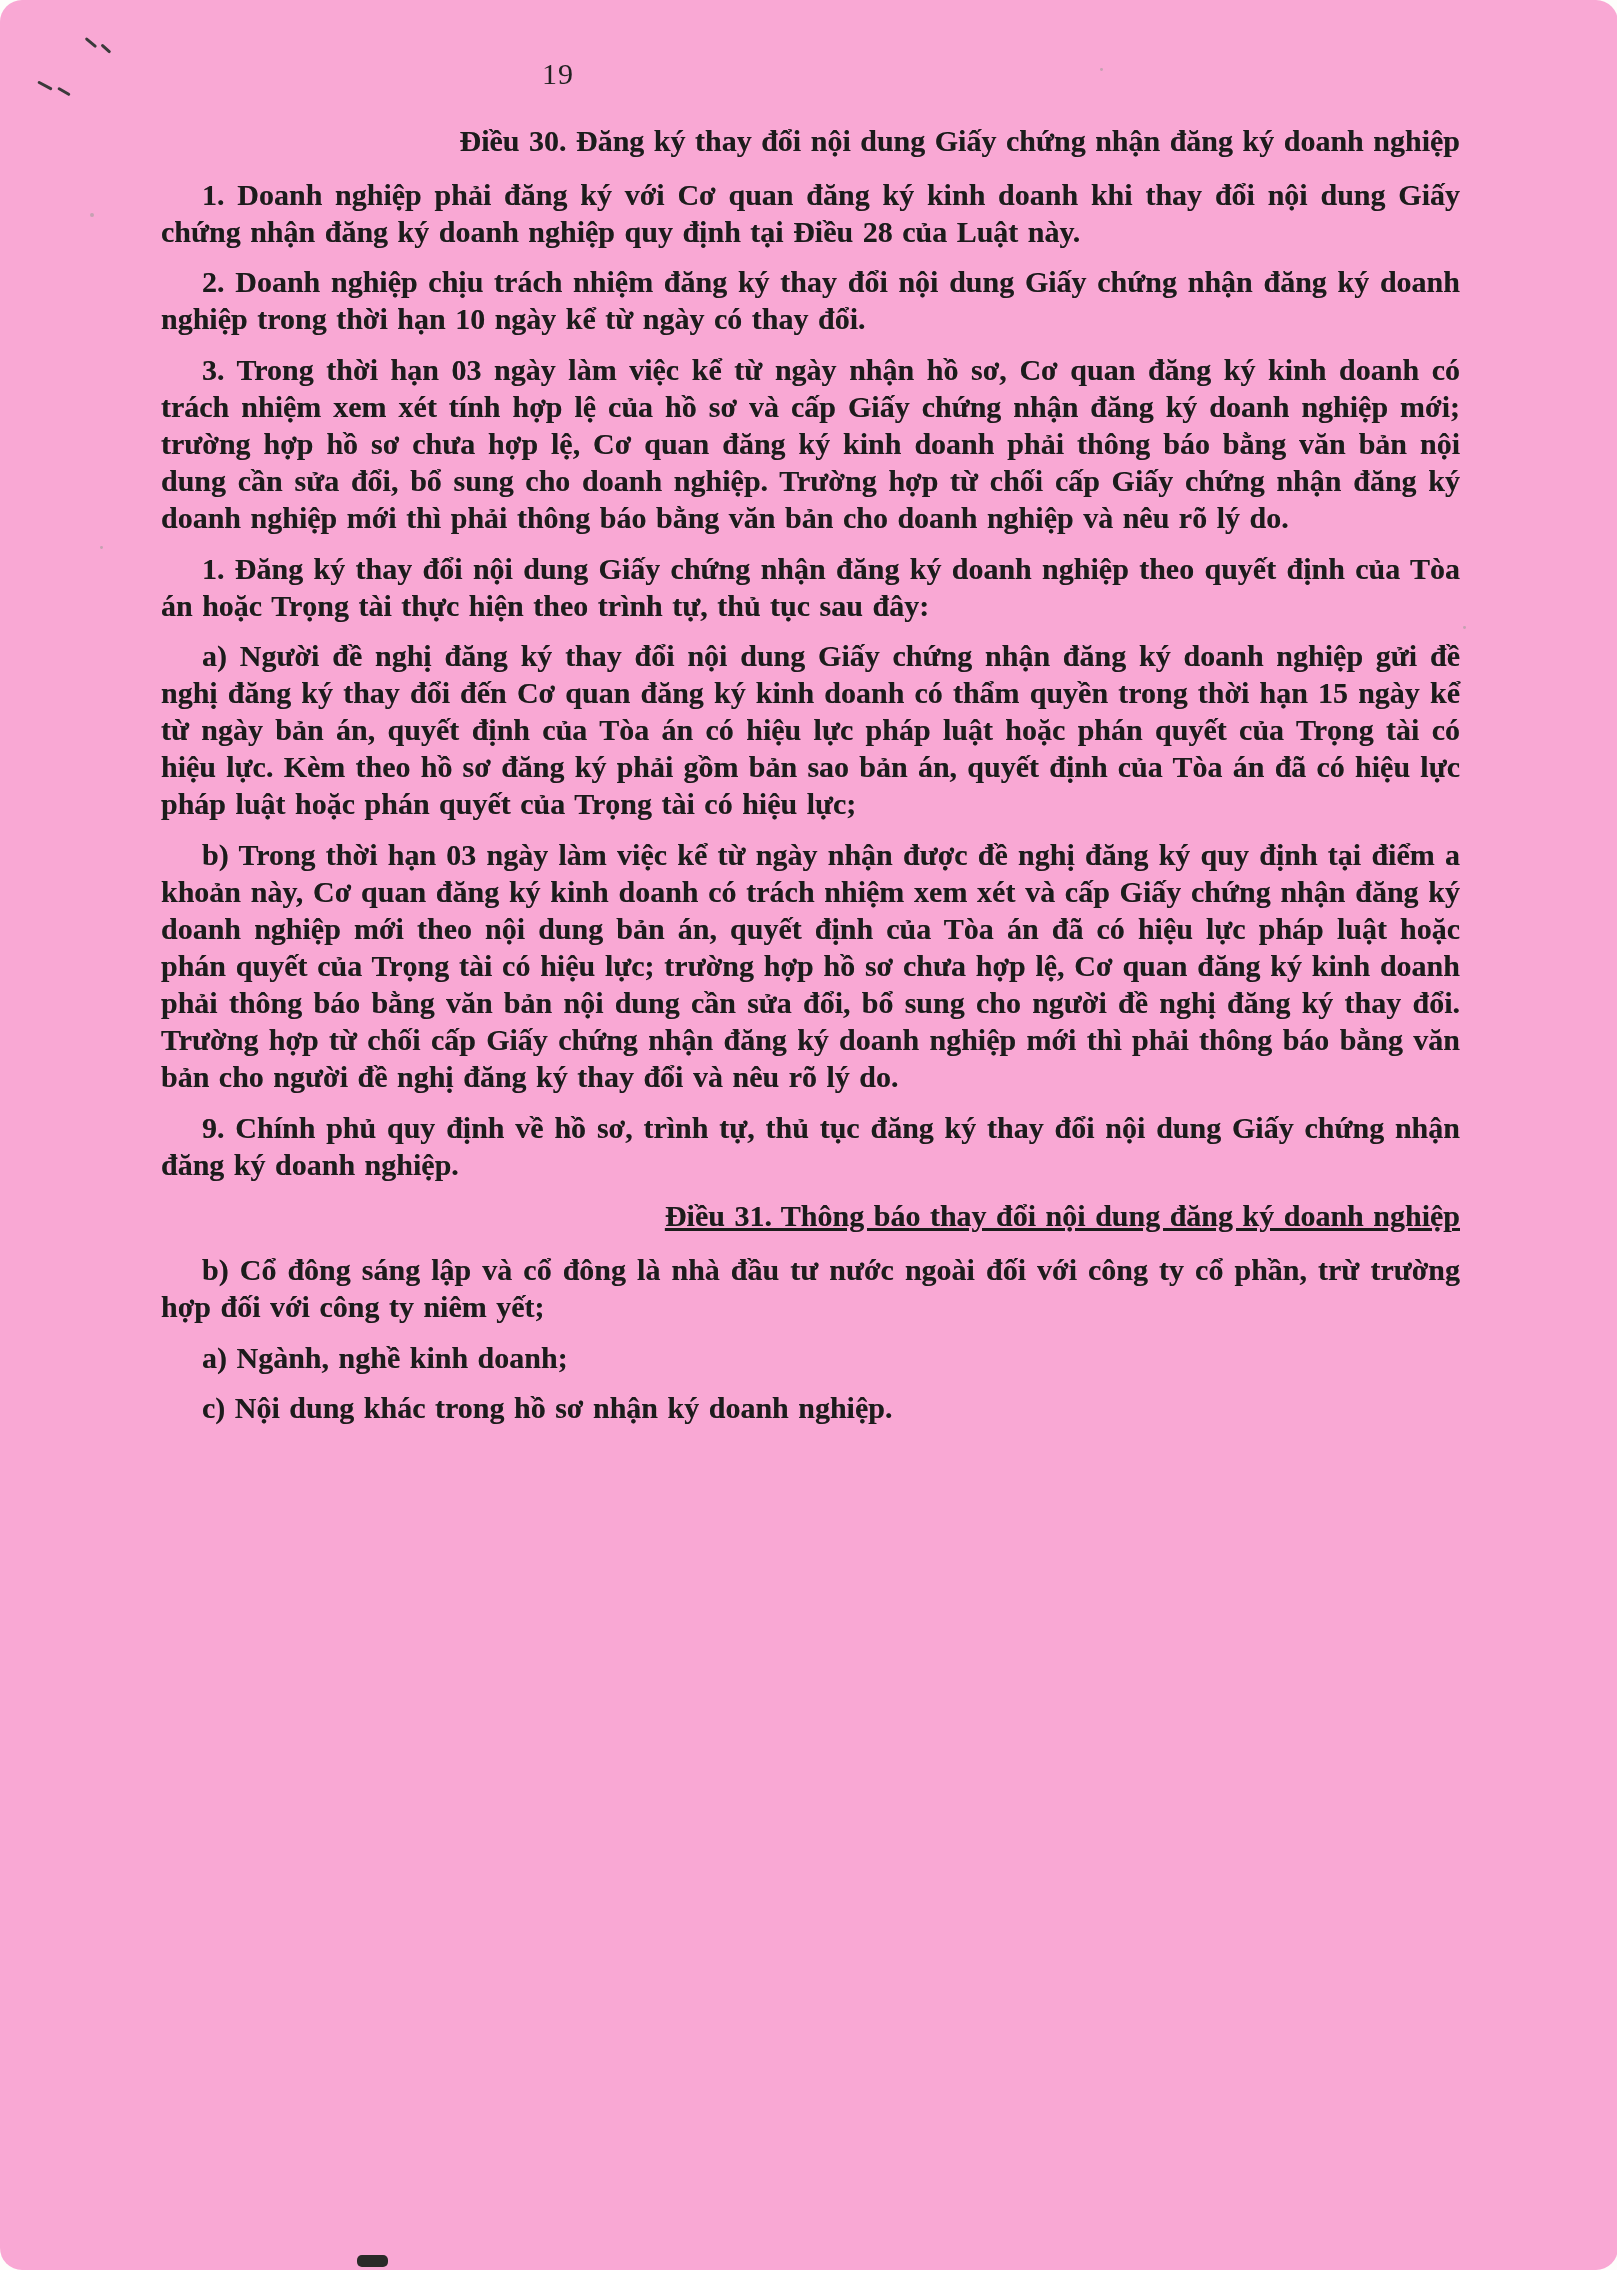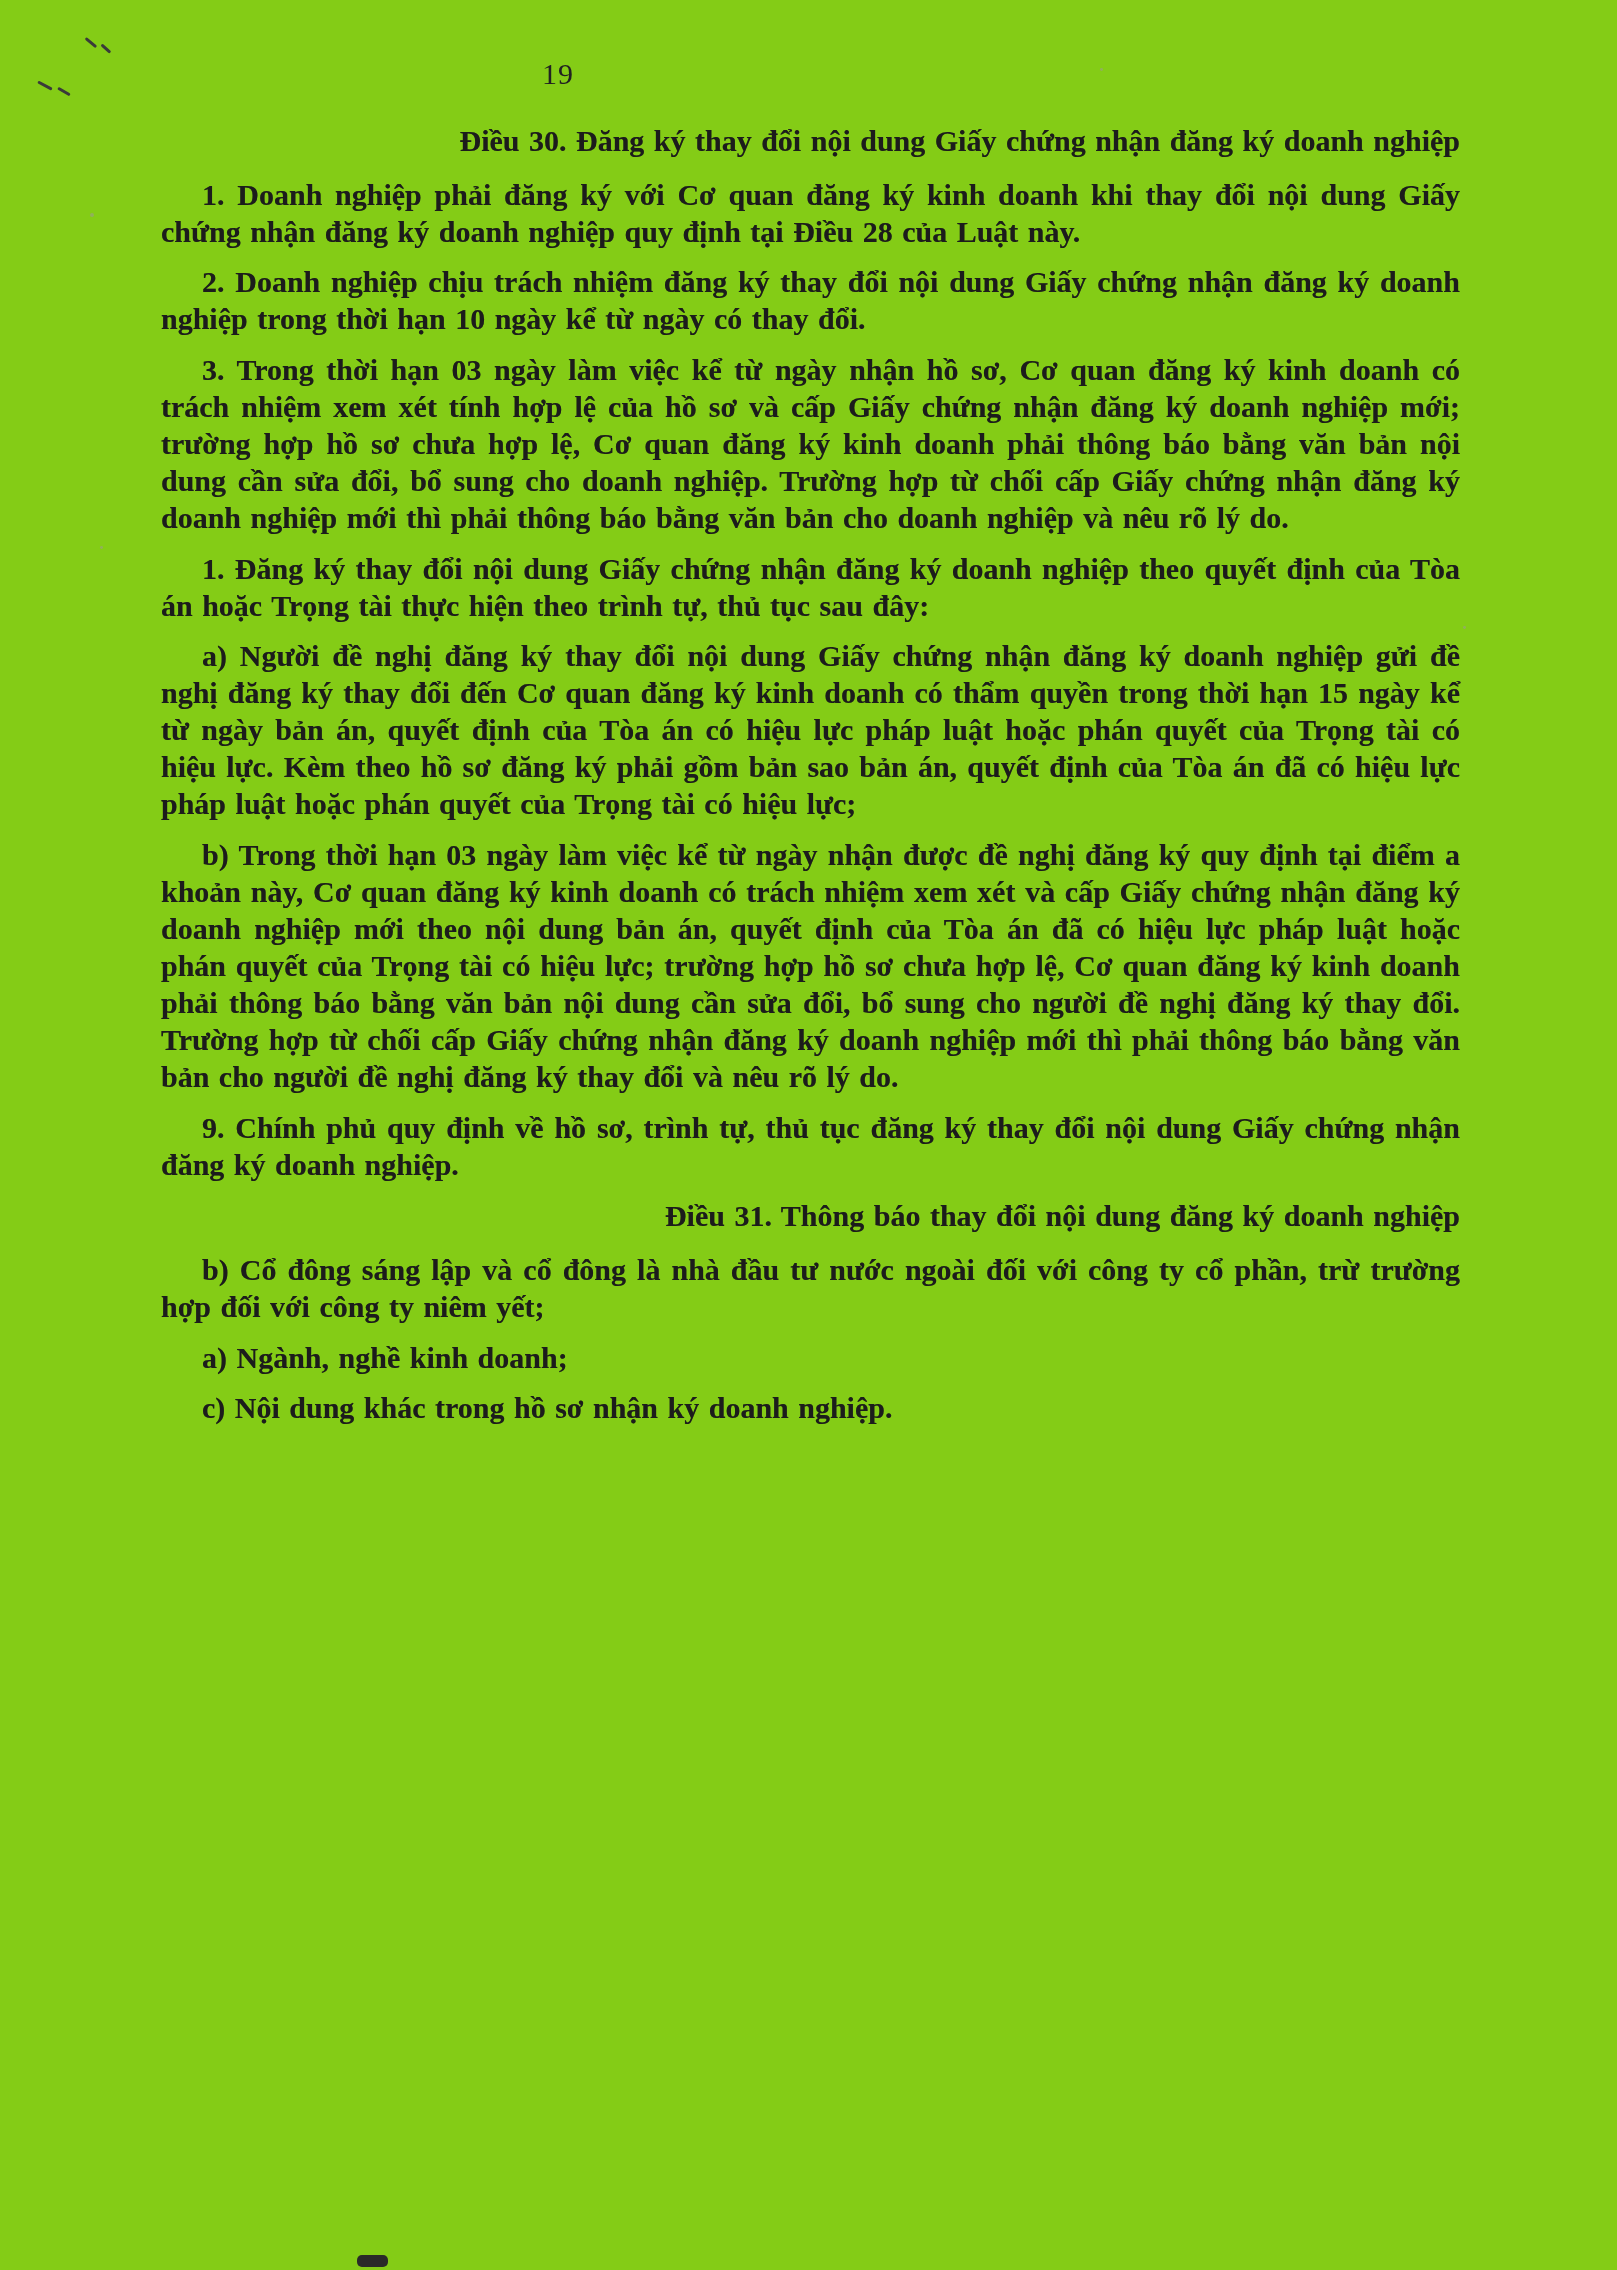--- a/index.html
+++ b/index.html
@@ -11,21 +11,22 @@
       height: 2270px;
       background: #fdfdfb;
       position: relative;
       overflow: hidden;
       font-family: "Liberation Serif", "DejaVu Serif", serif;
       color: #1c1c1c;
     }
     .scan-page {
       position: absolute;
       inset: 0;
-      background: #84cc16;
+      background: #f9a8d4;
+      border-radius: 22px;
     }
     .page-number {
       position: absolute;
       top: 57px;
       left: 542px;
       font-size: 30px;
       letter-spacing: 1px;
       color: #222;
     }
     .content {
@@ -47,20 +48,21 @@
     .content h2 {
       font-size: 30px;
       line-height: 39px;
       font-weight: 700;
       margin: 2px 0 15.6px 0;
       text-indent: 41px;
       text-align: right;
     }
     .content h2.second {
       margin-top: 0;
+      text-decoration: underline;
     }
     
     .tick {
       position: absolute;
       height: 2.9px;
       background: #3a3a3a;
       border-radius: 2px;
     }
     .tick.t1 { left: 84px;  top: 41px; width: 13.7px; transform: rotate(40deg); }
     .tick.t2 { left: 100px; top: 47px; width: 11.7px; transform: rotate(42deg); }

